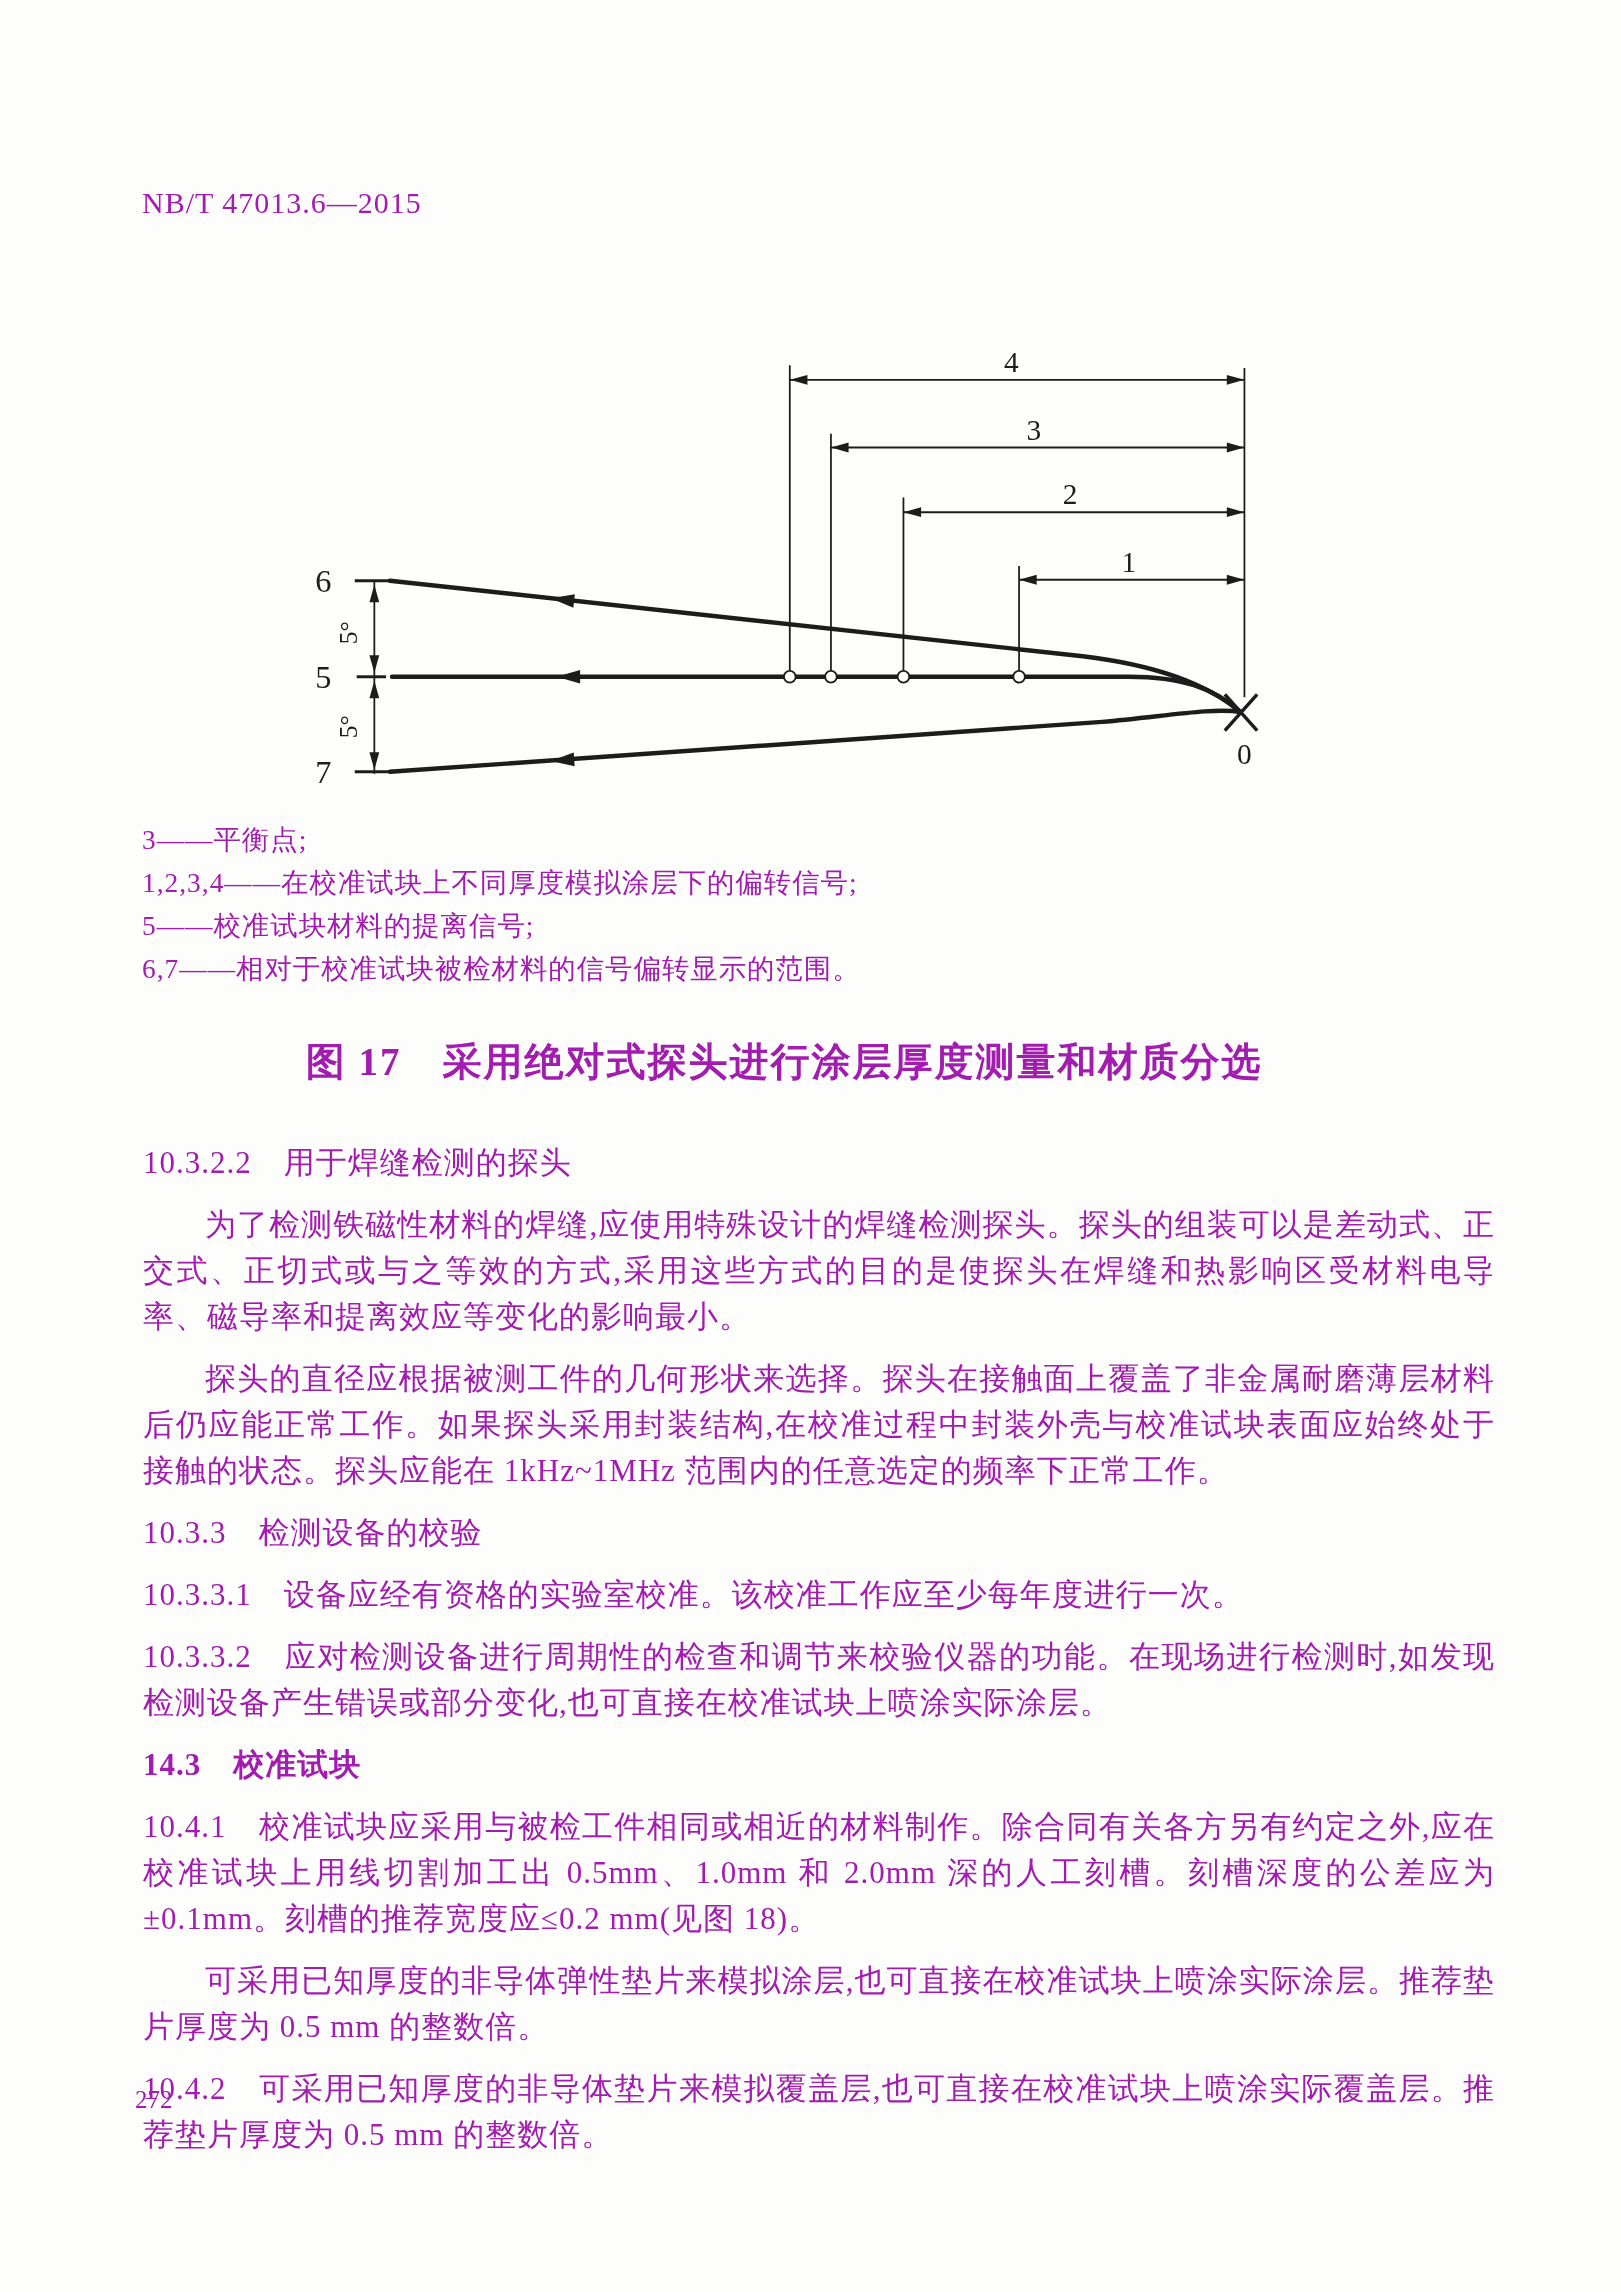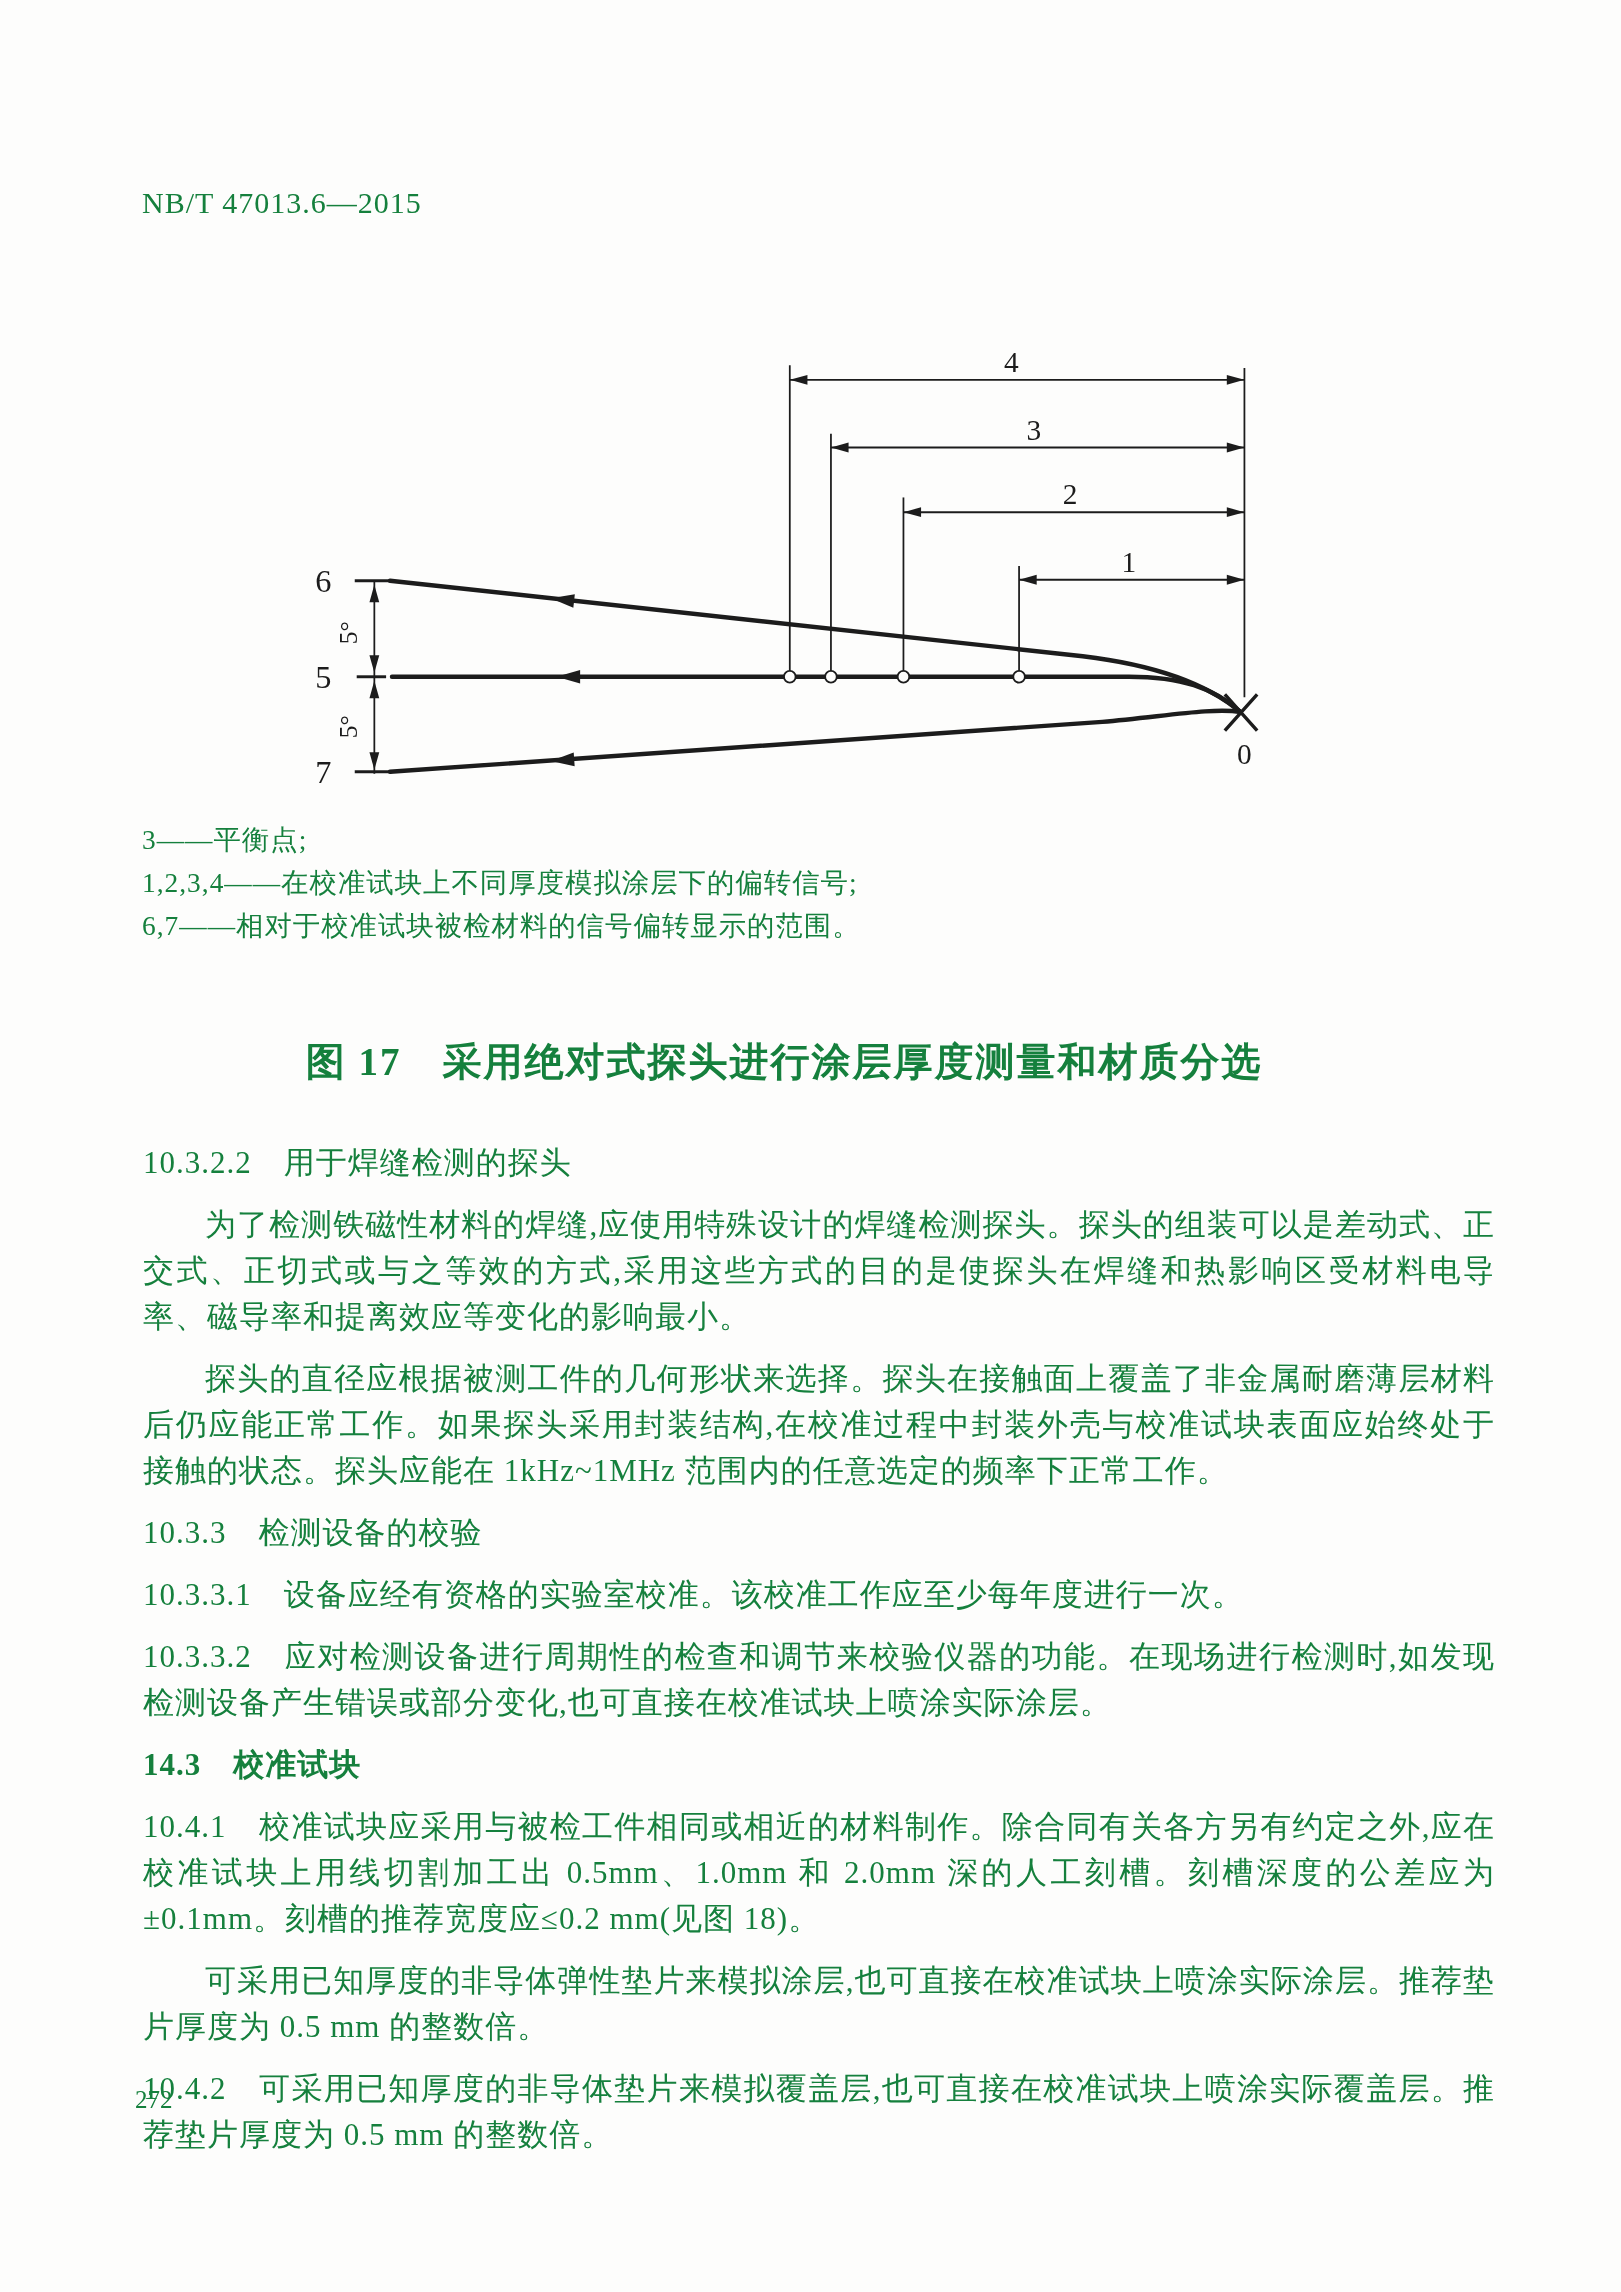--- a/index.html
+++ b/index.html
@@ -1,18 +1,18 @@
 <!DOCTYPE html>
 <html><head>
 <meta charset="utf-8">
 <style>
   html,body{margin:0;padding:0;background:#e8e8e8;}
   .page{
     position:relative;width:1621px;height:2293px;margin:0 auto;
-    background:#fdfdfc;color:#15803d;
+    background:#fdfdfc;color:#a21caf;
     font-family:"Liberation Serif","DejaVu Serif",serif;
     overflow:hidden;
   }
   .hdr{position:absolute;left:142px;top:186px;font-size:30px;letter-spacing:1px;}
   .fig{position:absolute;left:294px;top:323px;}
   .fig .ink{stroke:#1c1c1c;fill:none;}
   .fig .thick{stroke-width:4.5;stroke-linecap:round;}
   .fig .thin{stroke-width:1.8;}
   .fig .dim{stroke-width:2;}
   .fig .tick{stroke-width:3;}
@@ -113,20 +113,21 @@
 
     <text class="big" x="330" y="604">6</text>
     <text class="big" x="330" y="702">5</text>
     <text class="big" x="330" y="799">7</text>
     <text class="lbl" x="1270" y="780">0</text>
   </svg>
 
   <div class="legend">
     <div>3——平衡点;</div>
     <div>1,2,3,4——在校准试块上不同厚度模拟涂层下的偏转信号;</div>
+    <div>5——校准试块材料的提离信号;</div>
     <div>6,7——相对于校准试块被检材料的信号偏转显示的范围。</div>
   </div>
 
   <div class="caption">图 17　采用绝对式探头进行涂层厚度测量和材质分选</div>
 
   <div class="body">
     <p>10.3.2.2　用于焊缝检测的探头</p>
     <p class="ind">为了检测铁磁性材料的焊缝,应使用特殊设计的焊缝检测探头。探头的组装可以是差动式、正交式、正切式或与之等效的方式,采用这些方式的目的是使探头在焊缝和热影响区受材料电导率、磁导率和提离效应等变化的影响最小。</p>
     <p class="ind">探头的直径应根据被测工件的几何形状来选择。探头在接触面上覆盖了非金属耐磨薄层材料后仍应能正常工作。如果探头采用封装结构,在校准过程中封装外壳与校准试块表面应始终处于接触的状态。探头应能在 1kHz~1MHz 范围内的任意选定的频率下正常工作。</p>
     <p>10.3.3　检测设备的校验</p>

